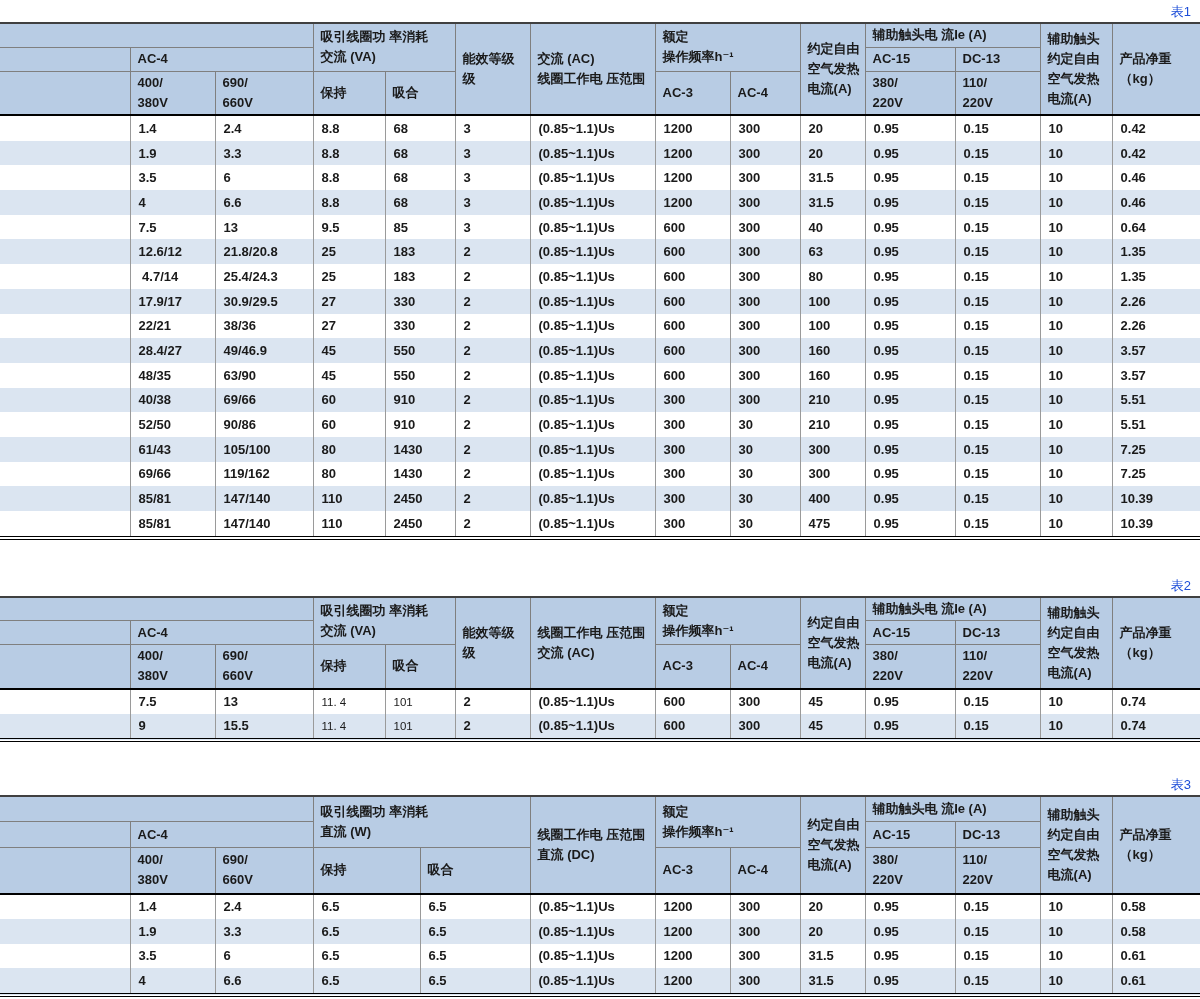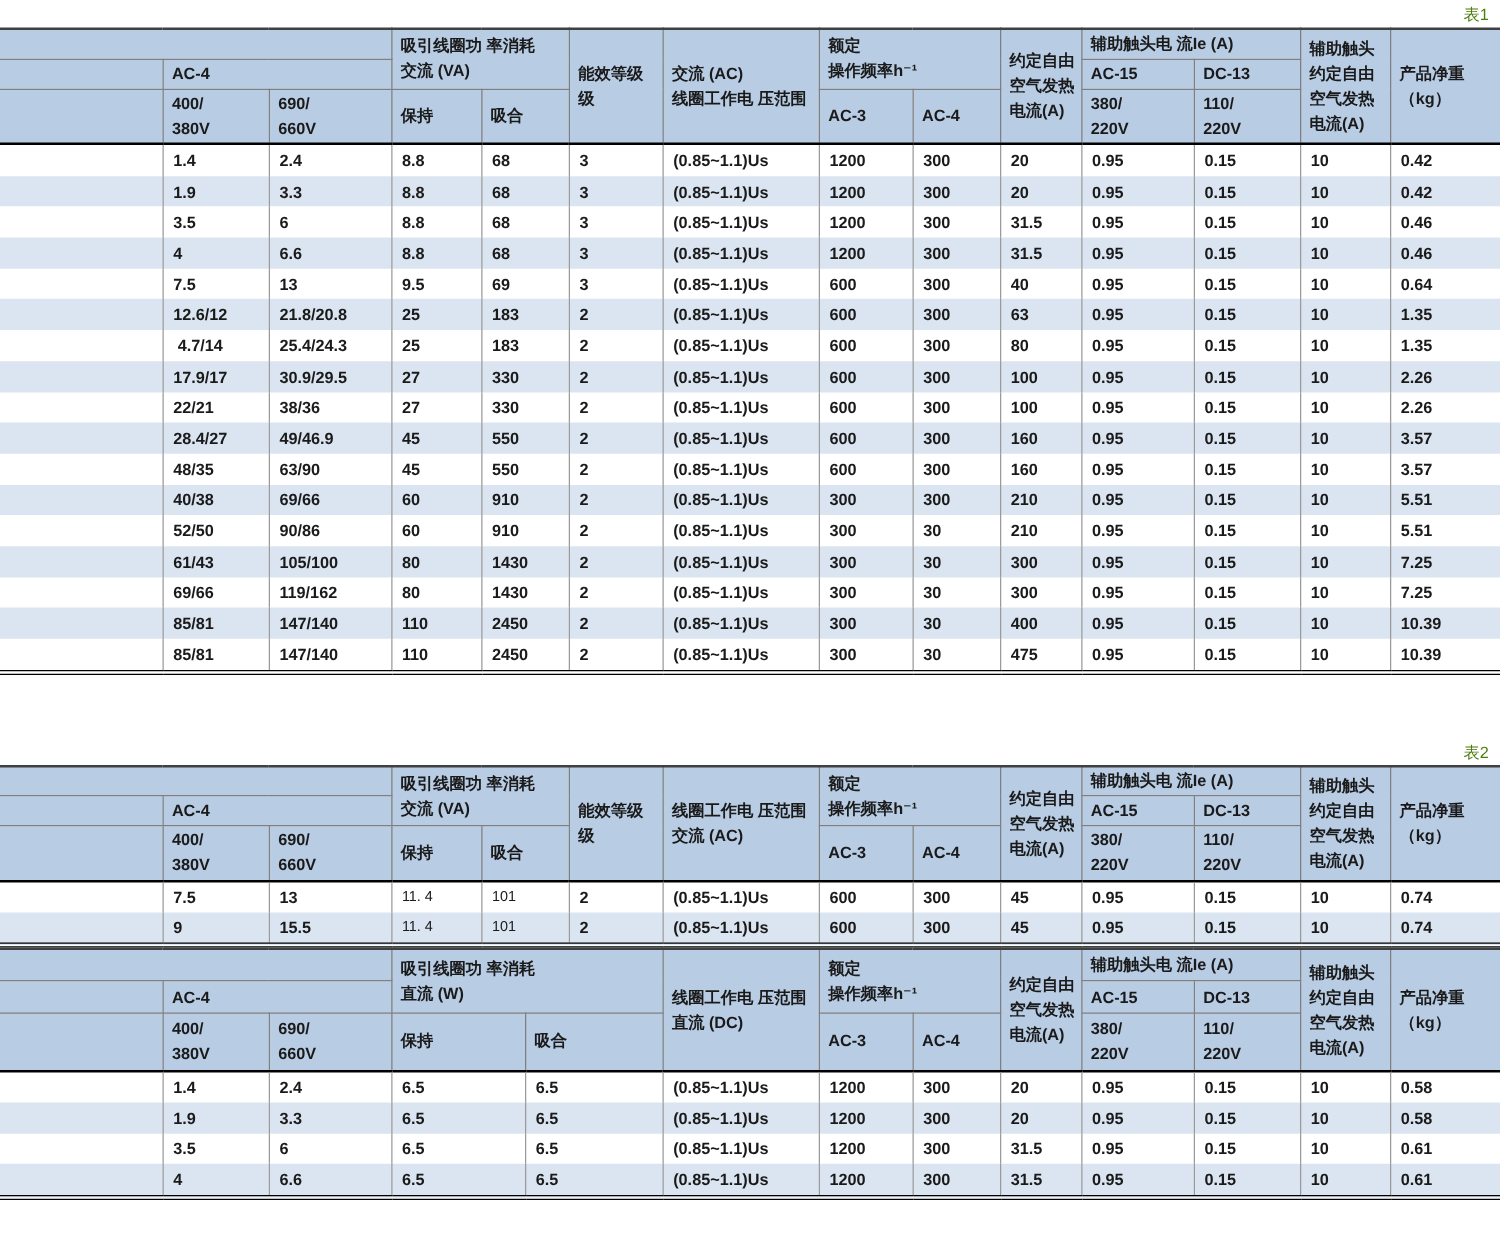--- a/index.html
+++ b/index.html
@@ -2,24 +2,24 @@
 <html><head>
 <meta charset="utf-8">
 <style>
   html,body{margin:0;padding:0;background:#ffffff;}
   .page{
     width:1200px;height:999px;overflow:hidden;background:#ffffff;
     font-family:"Liberation Sans","DejaVu Sans",sans-serif;color:#1a1a1a;
   }
   .tbl-label{
     text-align:right;font-size:13px;height:20px;line-height:20px;
-    padding-right:9px;color:#4d7c0f;font-weight:400;
+    padding-right:9px;color:#1d4ed8;font-weight:400;
   }
   .lbl1{margin-top:2px;}
-  .lbl2{margin-top:52px;}
+  .lbl2{margin-top:36px;}
   .lbl3{margin-top:33px;}
 
   table.spec{
     border-collapse:collapse;table-layout:fixed;width:1200px;
     border-top:2px solid #404040;
   }
   .spec th{
     background:#b8cce4;font-size:13px;font-weight:700;text-align:left;
     vertical-align:middle;padding:1px 2px 1px 7px;white-space:pre-line;
     line-height:20px;border:1px solid #7f7f7f;
@@ -177,21 +177,21 @@
           <td>0.95</td>
           <td>0.15</td>
           <td>10</td>
           <td>0.46</td>
         </tr>
         <tr>
           <td></td>
           <td>7.5</td>
           <td>13</td>
           <td>9.5</td>
-          <td>69</td>
+          <td>85</td>
           <td>3</td>
           <td>(0.85~1.1)Us</td>
           <td>600</td>
           <td>300</td>
           <td>40</td>
           <td>0.95</td>
           <td>0.15</td>
           <td>10</td>
           <td>0.64</td>
         </tr>
@@ -481,20 +481,21 @@
           <td>300</td>
           <td>45</td>
           <td>0.95</td>
           <td>0.15</td>
           <td>10</td>
           <td>0.74</td>
         </tr>
       </tbody>
   </table>
 
+  <div class="tbl-label lbl3">表3</div>
   <table class="spec t3">
     <colgroup>
       <col style="width:130px">
         <col style="width:85px">
         <col style="width:98px">
       <col style="width:107px">
         <col style="width:110px">
         <col style="width:125px">
       <col style="width:75px">
         <col style="width:70px">

